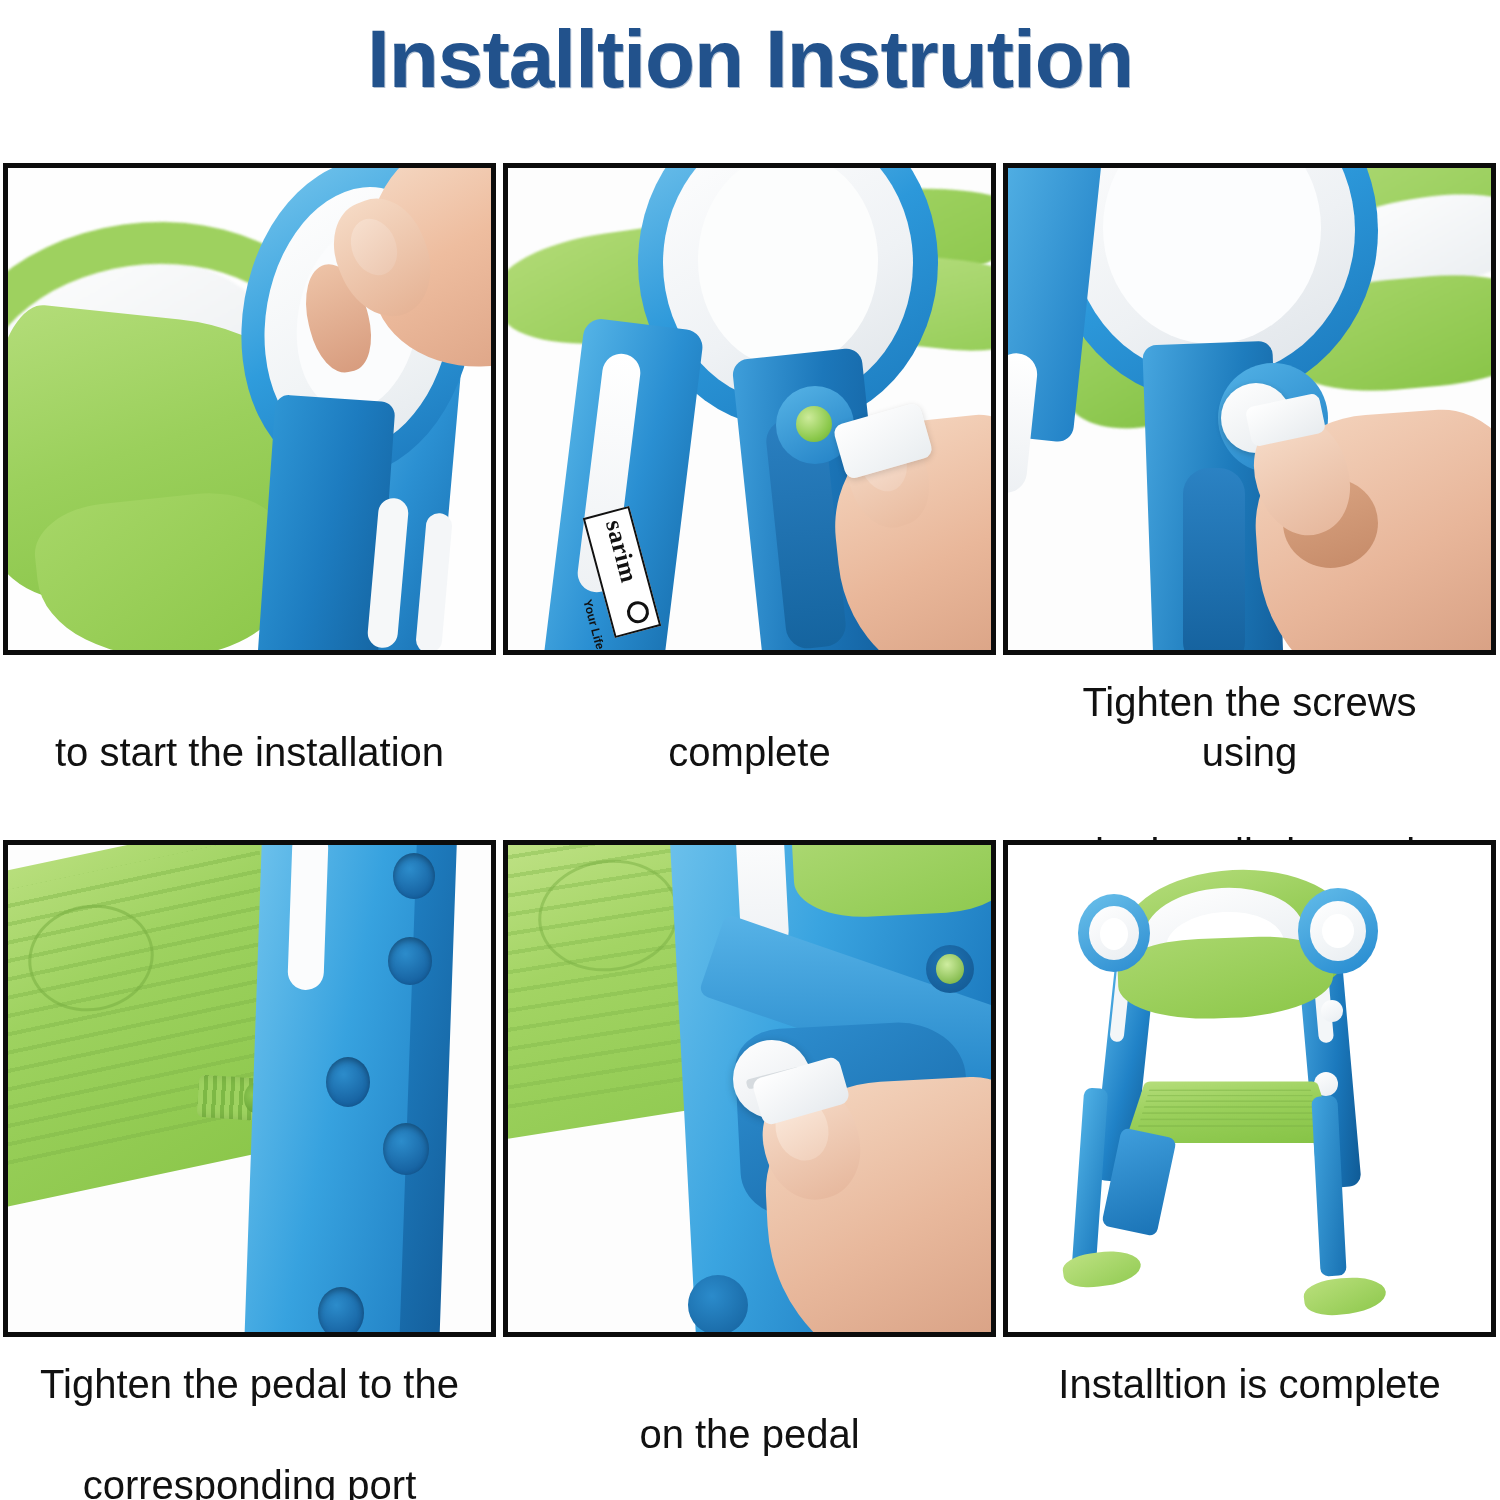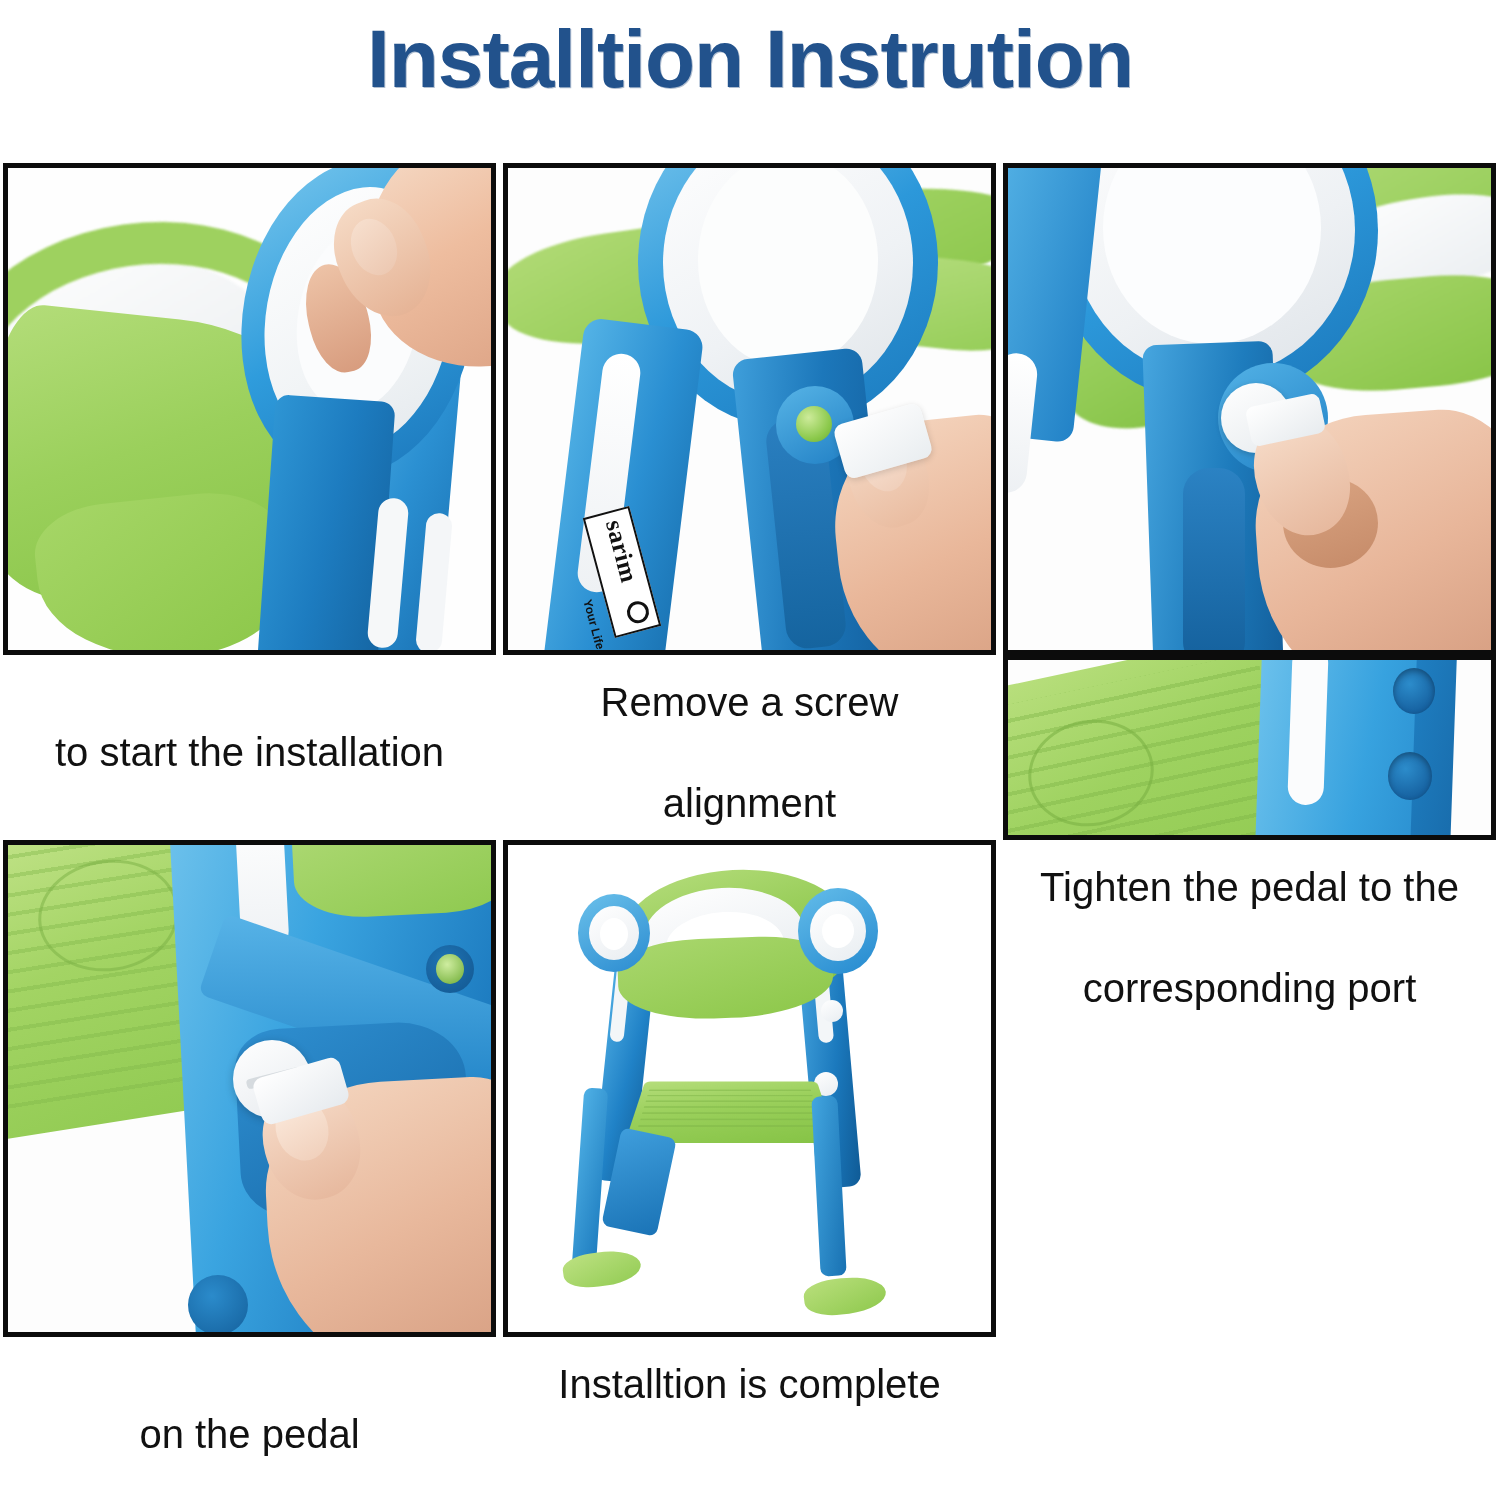--- a/index.html
+++ b/index.html
@@ -700,22 +700,28 @@
     </div>
 
     <div class="cap">
       <span>
         <br>
         <span>to start the installation</span>
       </span>
     </div>
     <div class="cap">
       <span>
-        <span>Remove a screw</span><br>
-        <span>alignment</span>
+        <br>
+        <span>complete</span>
+      </span>
+    </div>
+    <div class="cap">
+      <span>
+        <span>Tighten the screws using</span><br>
+        <span>the installation tool</span>
       </span>
     </div>
 
     <div class="cell-img">
       <div class="scene">
         <div class="p4-pedal"></div>
         <div class="p4-pedal-tread"></div>
         <div class="p4-pedal-oval"></div>
         <div class="p4-stud"></div>
         <div class="p4-stud-end"></div>

